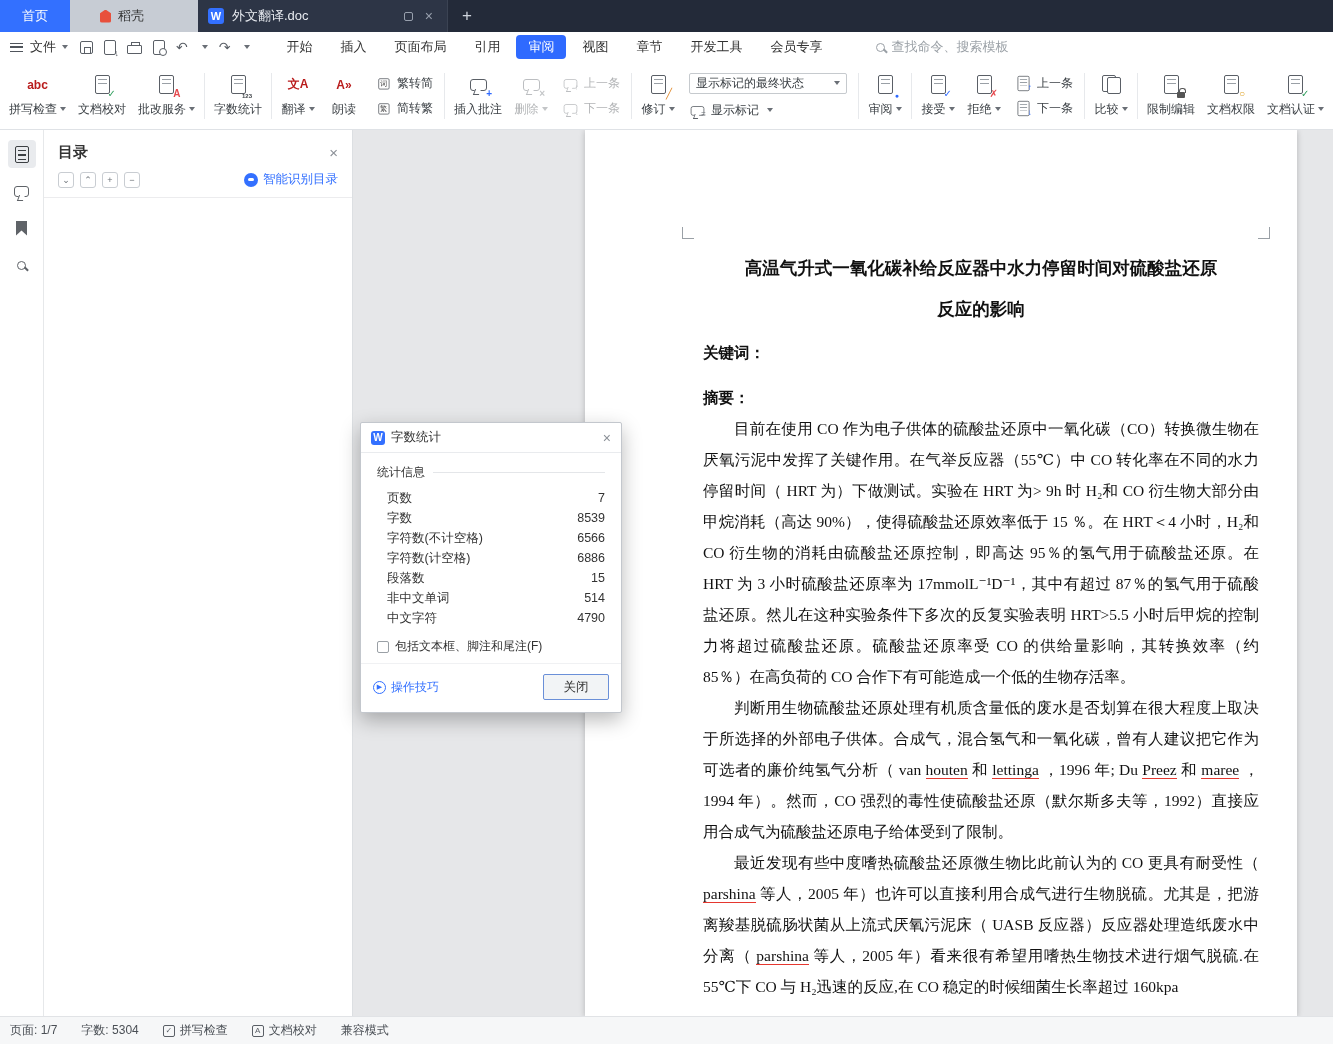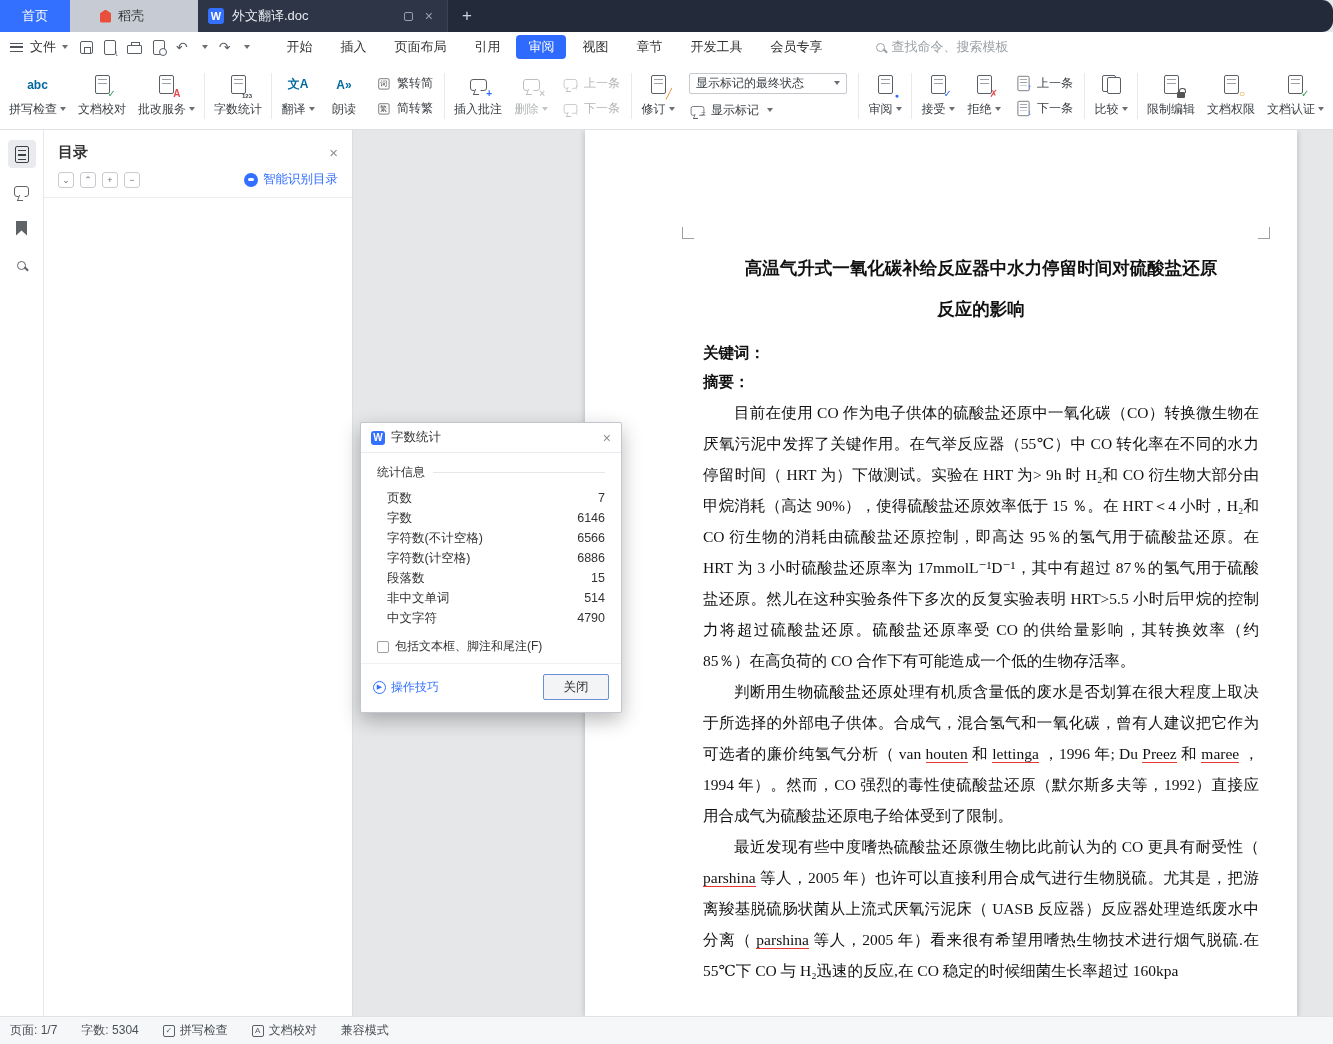--- a/index.html
+++ b/index.html
@@ -1,21 +1,21 @@
 <!DOCTYPE html>
 <html><head>
 <meta charset="utf-8">
 <style>
   * { margin:0; padding:0; box-sizing:border-box; }
   html,body { width:1333px; height:1044px; overflow:hidden; }
   body { font-family:"Liberation Sans","DejaVu Sans",sans-serif; }
   #app { position:relative; width:1333px; height:1044px; background:#e6e7e9; overflow:hidden; }
 
   
-  .titlebar { position:absolute; top:0; left:0; right:0; height:32px; background:#232a39; display:flex; align-items:stretch;border-radius:11px; }
+  .titlebar { position:absolute; top:0; left:0; right:0; height:32px; background:#232a39; display:flex; align-items:stretch; }
   .tb-home { width:70px; background:#3370ff; color:#fff; font-size:13px; display:flex; align-items:center; justify-content:center; }
   .tb-docer { width:128px; background:#c7ccd4; color:#333; font-size:13px; display:flex; align-items:center; gap:7px; padding:0 30px; }
   .docer-ico { width:11px; height:13px; background:#e8503c; border-radius:2px; clip-path:polygon(50% 0,100% 28%,100% 100%,0 100%,0 28%); }
   .tb-doc { width:250px; display:flex; align-items:center; gap:8px; padding:0 10px; font-size:13px; color:#e8ebf0; background:#2d3546; border-right:1px solid rgba(255,255,255,.07); }
   .wchip { width:16px; height:16px; border-radius:3px; background:#3370ff; color:#fff; font-weight:700; font-size:11px; display:flex; align-items:center; justify-content:center; flex:none; }
   .tb-doc .spacer { flex:1; }
   .pin { width:9px; height:9px; border:1.3px solid #98a0ad; border-radius:2px; }
   .tb-x { color:#98a0ad; font-size:14px; padding:0 4px; }
   .tb-add { width:38px; display:flex; align-items:center; justify-content:center; color:#cfd4dd; font-size:17px; }
 
@@ -59,21 +59,21 @@
   .ic-sm { width:17px; height:15px; transform:scale(.8); }
   .sh-doc { width:15px; height:19px; border:1.5px solid #5a5f66; border-radius:2px; background:#fff; position:relative; }
   .sh-doc::before { content:""; position:absolute; left:2px; right:2px; top:3px; height:8px; background:repeating-linear-gradient(to bottom,#9aa0a6 0 1px,transparent 1px 4px); }
   .sh-bubble { width:17px; height:12px; border:1.5px solid #5a5f66; border-radius:3px; position:relative; }
   .sh-bubble::after { content:""; position:absolute; left:3px; bottom:-5px; width:5px; height:5px; background:#fff; border-left:1.5px solid #5a5f66; border-bottom:1.5px solid #5a5f66; transform:skewX(-20deg); }
   .sh-dual { width:19px; height:19px; position:relative; }
   .sh-dual::before, .sh-dual::after { content:""; position:absolute; width:12px; height:15px; border:1.5px solid #5a5f66; border-radius:2px; background:#fff; }
   .sh-dual::before { left:0; top:0; }
   .sh-dual::after { right:0; bottom:0; }
   .glyph { position:absolute; right:-2px; bottom:-3px; font-size:10px; font-weight:700; line-height:1; background:transparent; }
-  .txticon { font-size:12px; font-weight:700; color:#0369a1; white-space:nowrap;text-align:center; }
+  .txticon { font-size:12px; font-weight:700; color:#b91c1c; white-space:nowrap;text-align:center; }
   .chipicon { min-width:14px; height:14px; border:1px solid #5a5f66; border-radius:2px; font-size:9px; display:flex; align-items:center; justify-content:center; color:#444; padding:0 1px; }
   .lockg { position:absolute; right:-2px; bottom:-2px; width:8px; height:6px; background:#555; border-radius:1px; }
   .lockg::before { content:""; position:absolute; left:1.5px; top:-4px; width:5px; height:4px; border:1.3px solid #555; border-bottom:none; border-radius:3px 3px 0 0; }
 
   
   .lstrip { position:absolute; top:130px; bottom:28px; left:0; width:44px; background:#fff; border-right:1px solid #e6e8ea; display:flex; flex-direction:column; align-items:center; padding-top:10px; gap:9px; }
   .si { width:28px; height:28px; border-radius:4px; display:flex; align-items:center; justify-content:center; }
   .si.active { background:#e9ebee; }
   .ico-outline { width:14px; height:17px; border:1.5px solid #3c4043; border-radius:2px; position:relative; }
   .ico-outline::before { content:""; position:absolute; left:2px; right:2px; top:3px; height:10px; background:repeating-linear-gradient(to bottom,#3c4043 0 1.5px,transparent 1.5px 4.5px); }
@@ -96,21 +96,21 @@
   .docarea { position:absolute; top:130px; left:353px; right:0; bottom:28px; background:#e6e7e9; overflow:hidden; }
   .page { position:absolute; left:232px; top:0; width:712px; height:886px; background:#fff; box-shadow:0 1px 6px rgba(0,0,0,.22); overflow:hidden; }
   .crop { position:absolute; width:12px; height:12px; }
   .crop-tl { left:97px; top:97px; border-left:1px solid #9aa0a6; border-bottom:1px solid #9aa0a6; }
   .crop-tr { right:27px; top:97px; border-right:1px solid #9aa0a6; border-bottom:1px solid #9aa0a6; }
   .content { position:absolute; left:118px; top:118px; width:556px; font-family:"Liberation Serif","DejaVu Serif",serif; color:#111; }
   .doc-title { font-size:17.5px; font-weight:700; text-align:center; line-height:41px; }
   .kw { display:flex; align-items:baseline; gap:20px; font-size:15.5px; margin-top:13px; white-space:nowrap; }
   .kw-label { font-weight:700; }
   .kw-item { font-weight:700; }
-  .abs-label { font-size:15.5px; font-weight:700; line-height:31px; margin-top:2px; }
+  .abs-label { font-size:15.5px; font-weight:700; line-height:31px; margin-top:18px; }
   .bodyp { font-size:15.5px; line-height:31px; text-align:justify; text-indent:31px; }
   .h1 { font-size:16px; font-weight:700; line-height:31px; margin:3px 0 2px; }
   .u { border-bottom:1.6px solid #e5372f; }
 
   
   .dialog { position:absolute; left:360px; top:422px; width:262px; background:#fff; border:1px solid #c3c7cd; border-radius:2px; box-shadow:0 7px 20px rgba(0,0,0,.28); z-index:60; }
   .dlg-head { height:30px; display:flex; align-items:center; gap:6px; padding:0 10px; border-bottom:1px solid #e9ebee; font-size:12.5px; color:#333; }
   .dlg-head .wchip { width:14px; height:14px; font-size:10px; }
   .dlg-x { margin-left:auto; color:#8b9097; font-size:14px; }
   .dlg-body { padding:11px 16px 4px; }
@@ -421,21 +421,21 @@
     </div>
     <div class="dlg-body">
       <div class="dlg-sec">统计信息</div>
       <div id="dlgrows">
           <div class="dlg-row">
             <span>页数</span>
             <span>7</span>
           </div>
           <div class="dlg-row">
             <span>字数</span>
-            <span>6146</span>
+            <span>8539</span>
           </div>
           <div class="dlg-row">
             <span>字符数(不计空格)</span>
             <span>6566</span>
           </div>
           <div class="dlg-row">
             <span>字符数(计空格)</span>
             <span>6886</span>
           </div>
           <div class="dlg-row">

